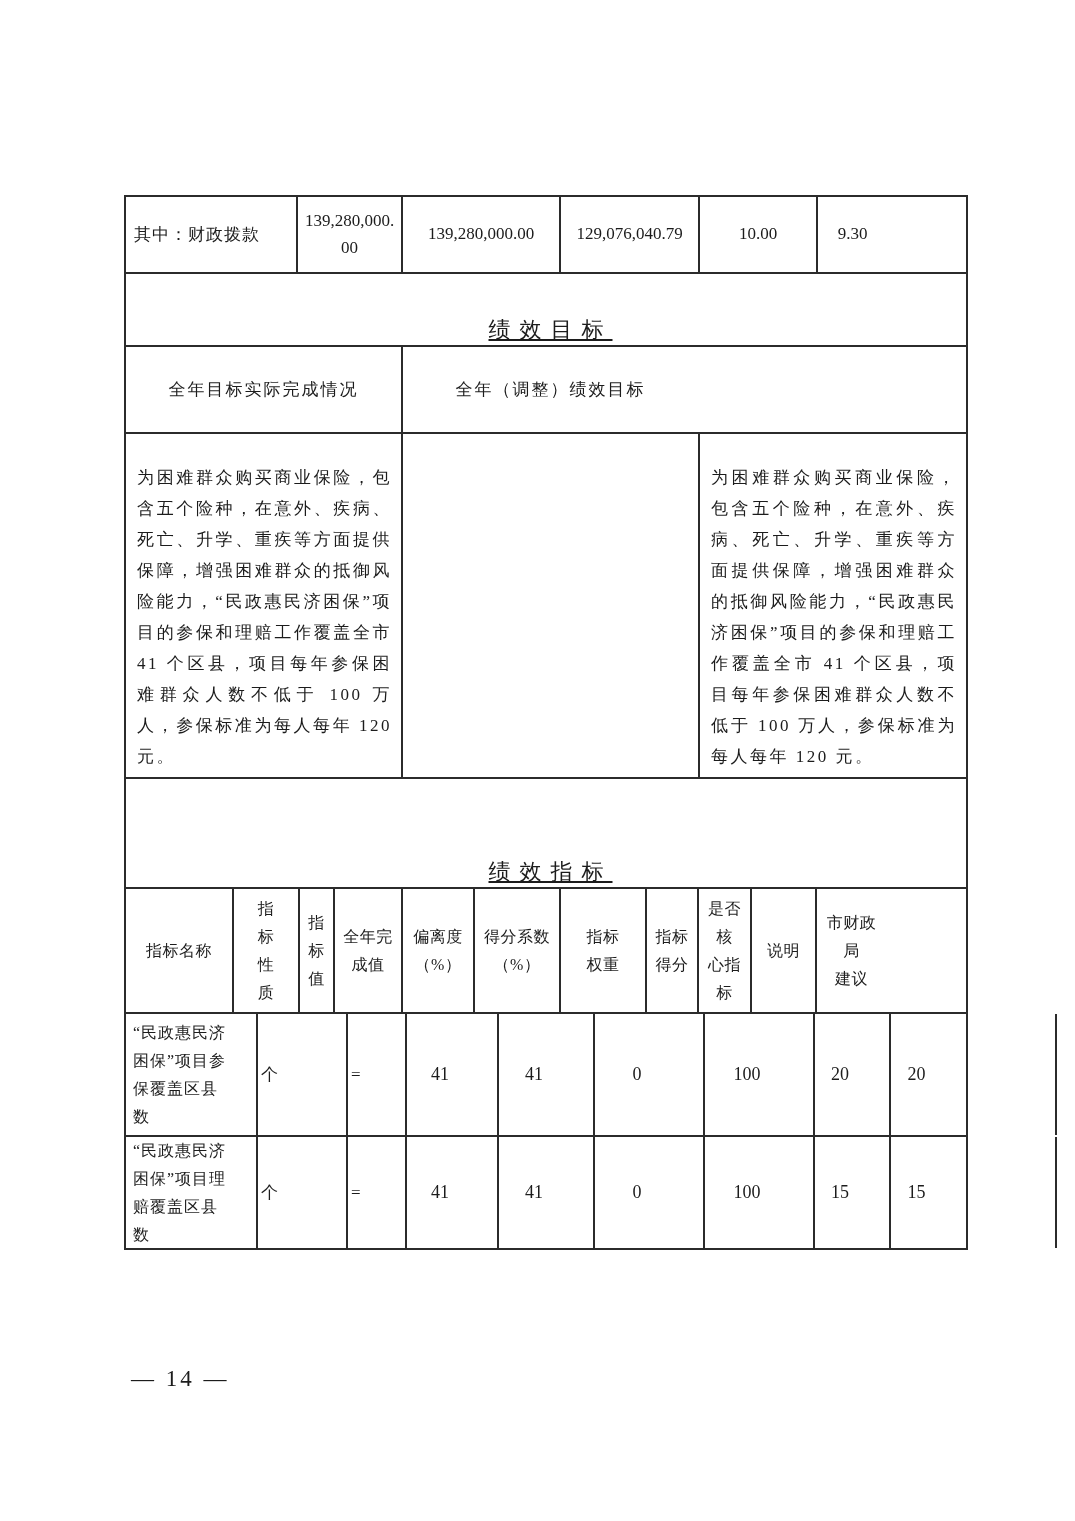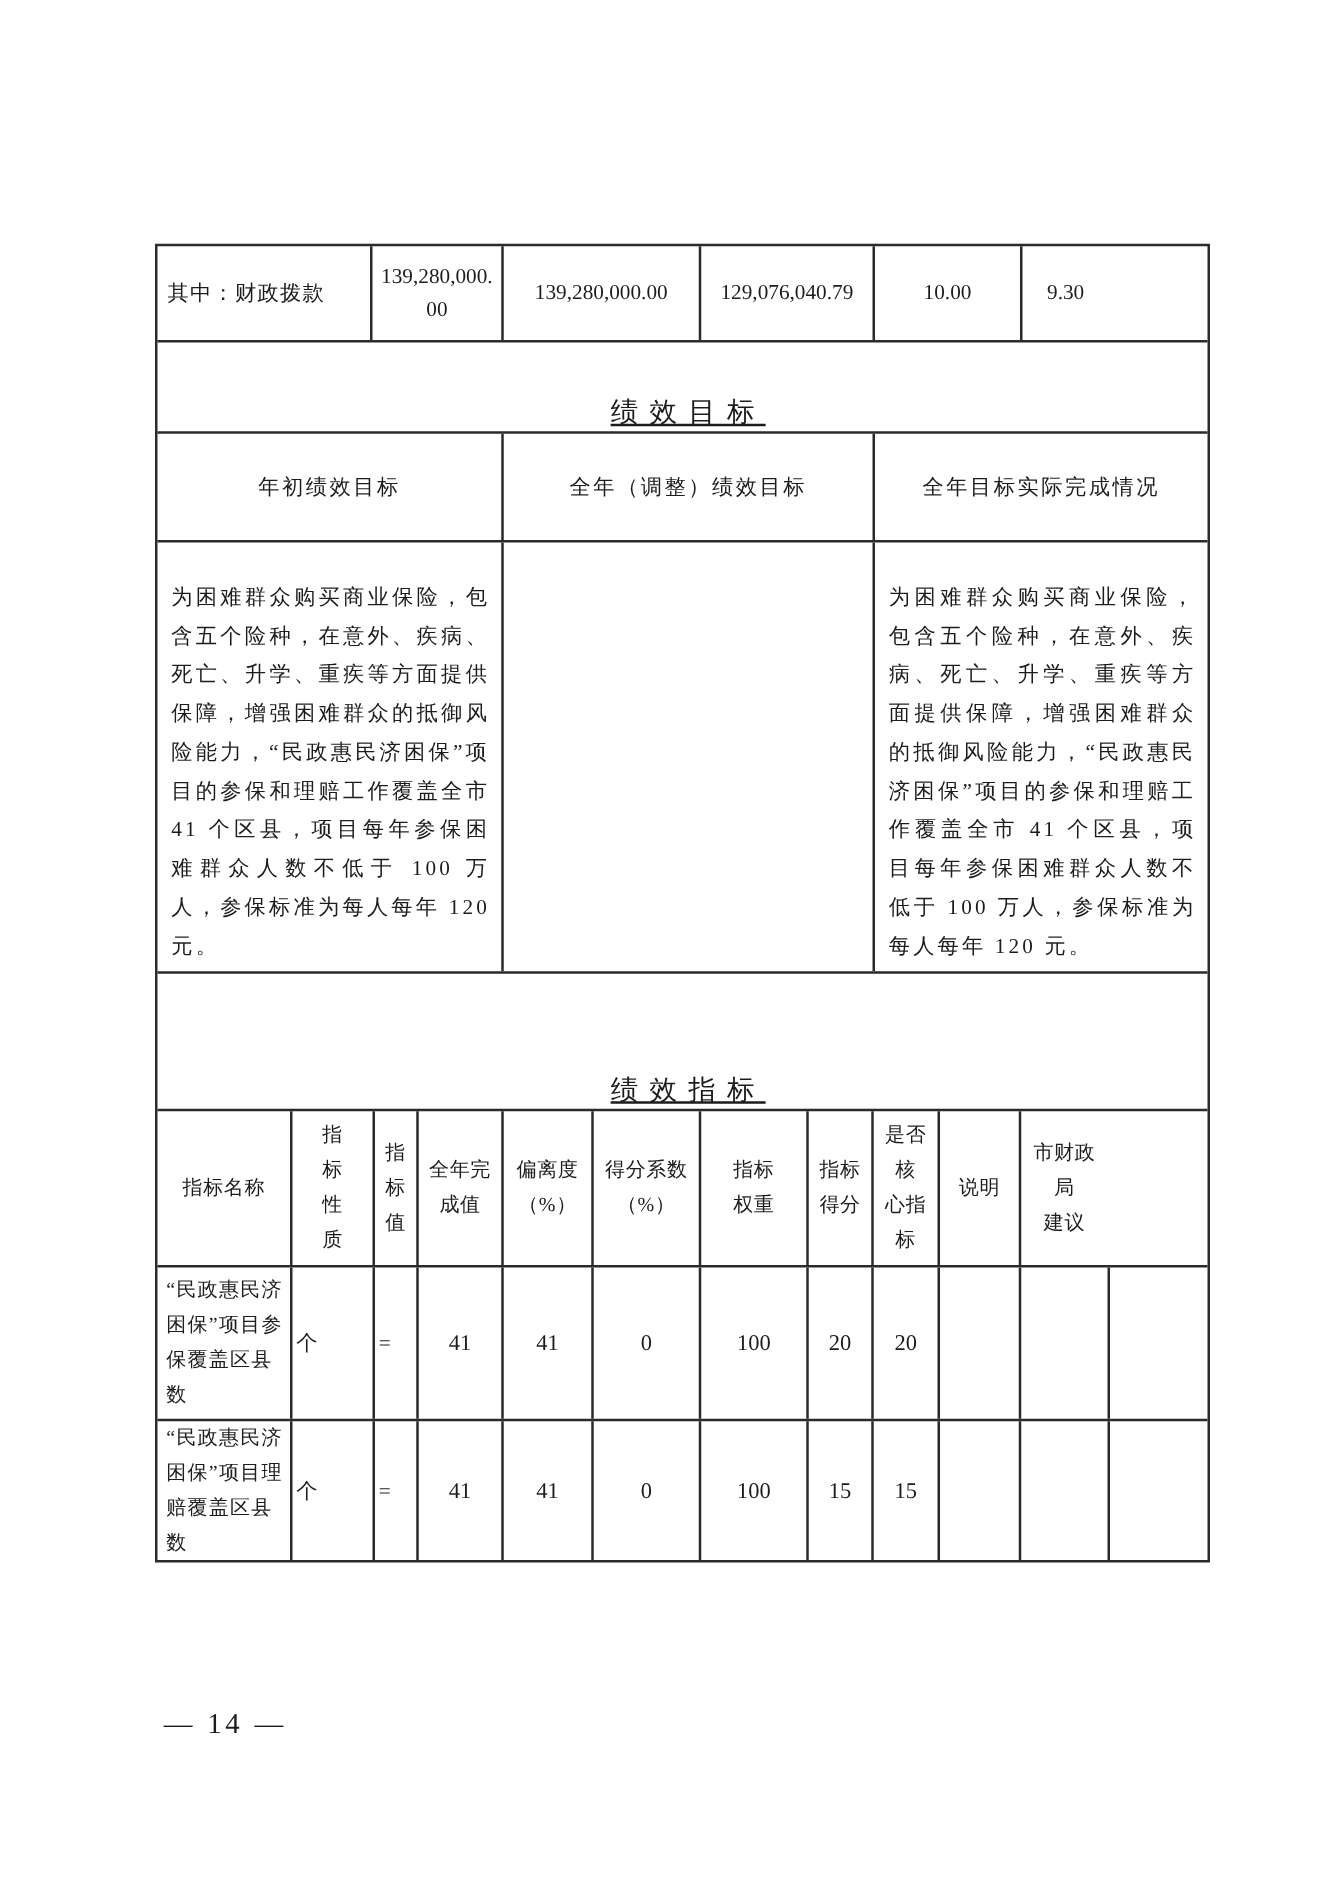--- a/index.html
+++ b/index.html
@@ -40,21 +40,21 @@
   .goal-cell {
     display: block; text-align: justify;
     padding: 28px 9px 0 11px;
     font-size: 17px; line-height: 31px; letter-spacing: 2.5px;
   }
 
   
   .ind-header, .ind-row { grid-template-columns: 106px 66px 35px 68px 72px 86px 86px 52px 53px 65px 71px 80px; }
   .ind-header { height: 125px; font-size: 16px; line-height: 1.75; }
   .ind-header .cell { white-space: pre-line; padding: 0 2px; letter-spacing: 0.5px; }
-  .ind-row { font-size: 17px; }
+  .ind-row { font-size: 17px; gap: 24px; }
   .ind-row.r1 { height: 123px; }
   .ind-row.r2 { height: 111px; }
   .ind-row .name-cell {
     justify-content: flex-start; text-align: left;
     padding: 3px 3px 3px 7px; font-size: 16px; line-height: 1.75; letter-spacing: 1px;
   }
   .ind-row .unit-cell, .ind-row .nature-cell { justify-content: flex-start; padding-left: 3px; }
   .ind-row .num-val { font-size: 18px; }
 
   .page-number {
@@ -76,23 +76,22 @@
       <div class="cell num-cell">129,076,040.79</div>
       <div class="cell num-cell">10.00</div>
       <div class="cell num-cell">9.30</div>
     </div>
 
     <div class="row title-row">
       <span>绩效目标</span>
     </div>
 
     <div class="row goals-header">
-      <div class="cell">年初绩效目标</div>
+      <div class="cell">全年目标实际完成情况</div>
       <div class="cell">全年（调整）绩效目标</div>
-      <div class="cell">全年目标实际完成情况</div>
     </div>
 
     <div class="row goals-content">
       <div class="cell goal-cell">为困难群众购买商业保险，包含五个险种，在意外、疾病、死亡、升学、重疾等方面提供保障，增强困难群众的抵御风险能力，“民政惠民济困保”项目的参保和理赔工作覆盖全市 41 个区县，项目每年参保困难群众人数不低于 100 万人，参保标准为每人每年 120 元。</div>
       <div class="cell goal-cell"></div>
       <div class="cell goal-cell">为困难群众购买商业保险，包含五个险种，在意外、疾病、死亡、升学、重疾等方面提供保障，增强困难群众的抵御风险能力，“民政惠民济困保”项目的参保和理赔工作覆盖全市 41 个区县，项目每年参保困难群众人数不低于 100 万人，参保标准为每人每年 120 元。</div>
     </div>
 
     <div class="row title-row tall">
       <span>绩效指标</span>

